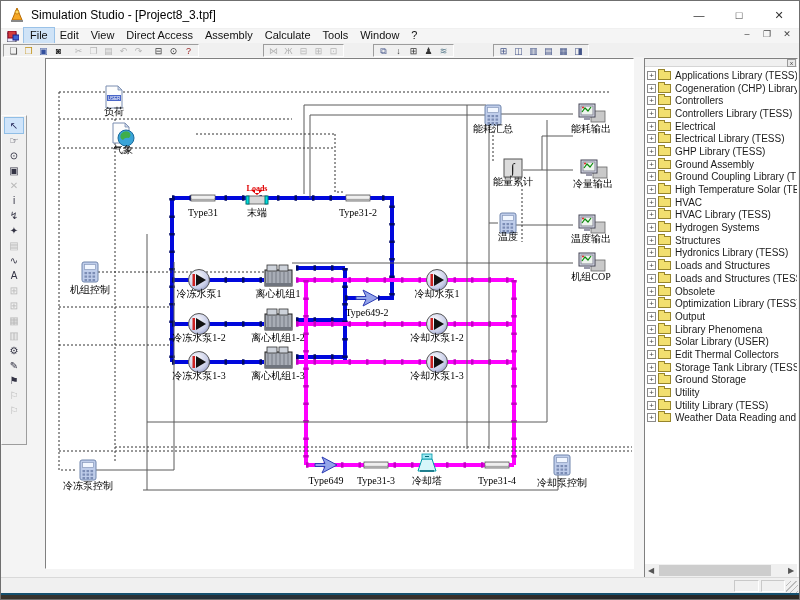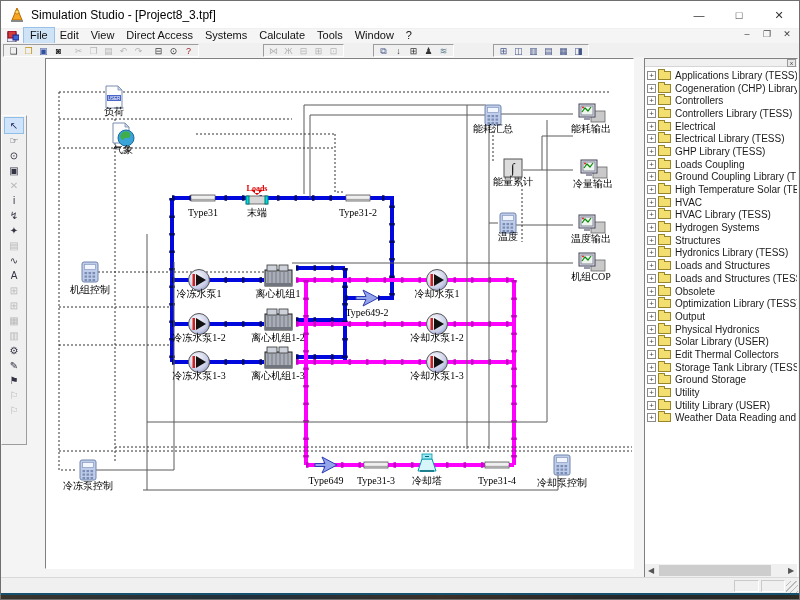--- a/index.html
+++ b/index.html
@@ -98,21 +98,21 @@
     <svg class="mdi-doc-icon" viewBox="0 0 12 11">
       <rect x="0" y="2" width="9" height="9" fill="#e8e8ff" stroke="#445"></rect>
       <rect x="1" y="0" width="8" height="7" fill="#d43c3c" stroke="#802"></rect>
       <rect x="6" y="4" width="6" height="5" fill="#3c66d4" stroke="#228"></rect>
     </svg>
     <div id="menu-items" style="display:flex;">
         <div class="menu-item hl">File</div>
         <div class="menu-item">Edit</div>
         <div class="menu-item">View</div>
         <div class="menu-item">Direct Access</div>
-        <div class="menu-item">Systems</div>
+        <div class="menu-item">Assembly</div>
         <div class="menu-item">Calculate</div>
         <div class="menu-item">Tools</div>
         <div class="menu-item">Window</div>
         <div class="menu-item">?</div>
       </div>
     <div class="mdi-btns">
         <div class="mdi-btn">–</div>
         <div class="mdi-btn">❐</div>
         <div class="mdi-btn">✕</div>
       </div>
@@ -543,21 +543,21 @@
             <span>Electrical Library (TESS)</span>
           </div>
           <div class="tree-row">
             <div class="plusbox">+</div>
             <div class="folder"></div>
             <span>GHP Library (TESS)</span>
           </div>
           <div class="tree-row">
             <div class="plusbox">+</div>
             <div class="folder"></div>
-            <span>Loads Coupling</span>
+            <span>Ground Assembly</span>
           </div>
           <div class="tree-row">
             <div class="plusbox">+</div>
             <div class="folder"></div>
             <span>Ground Coupling Library (TESS)</span>
           </div>
           <div class="tree-row">
             <div class="plusbox">+</div>
             <div class="folder"></div>
             <span>High Temperature Solar (TESS)</span>
@@ -608,21 +608,21 @@
             <span>Optimization Library (TESS)</span>
           </div>
           <div class="tree-row">
             <div class="plusbox">+</div>
             <div class="folder"></div>
             <span>Output</span>
           </div>
           <div class="tree-row">
             <div class="plusbox">+</div>
             <div class="folder"></div>
-            <span>Physical Hydronics</span>
+            <span>Library Phenomena</span>
           </div>
           <div class="tree-row">
             <div class="plusbox">+</div>
             <div class="folder"></div>
             <span>Solar Library (USER)</span>
           </div>
           <div class="tree-row">
             <div class="plusbox">+</div>
             <div class="folder"></div>
             <span>Edit Thermal Collectors</span>
@@ -638,21 +638,21 @@
             <span>Ground Storage</span>
           </div>
           <div class="tree-row">
             <div class="plusbox">+</div>
             <div class="folder"></div>
             <span>Utility</span>
           </div>
           <div class="tree-row">
             <div class="plusbox">+</div>
             <div class="folder"></div>
-            <span>Utility Library (USER)</span>
+            <span>Utility Library (TESS)</span>
           </div>
           <div class="tree-row">
             <div class="plusbox">+</div>
             <div class="folder"></div>
             <span>Weather Data Reading and Process</span>
           </div>
         </div>
       <div class="tree-hscroll">
         <div class="hs-arrow">◀</div>
         <div class="hs-thumb"></div>

